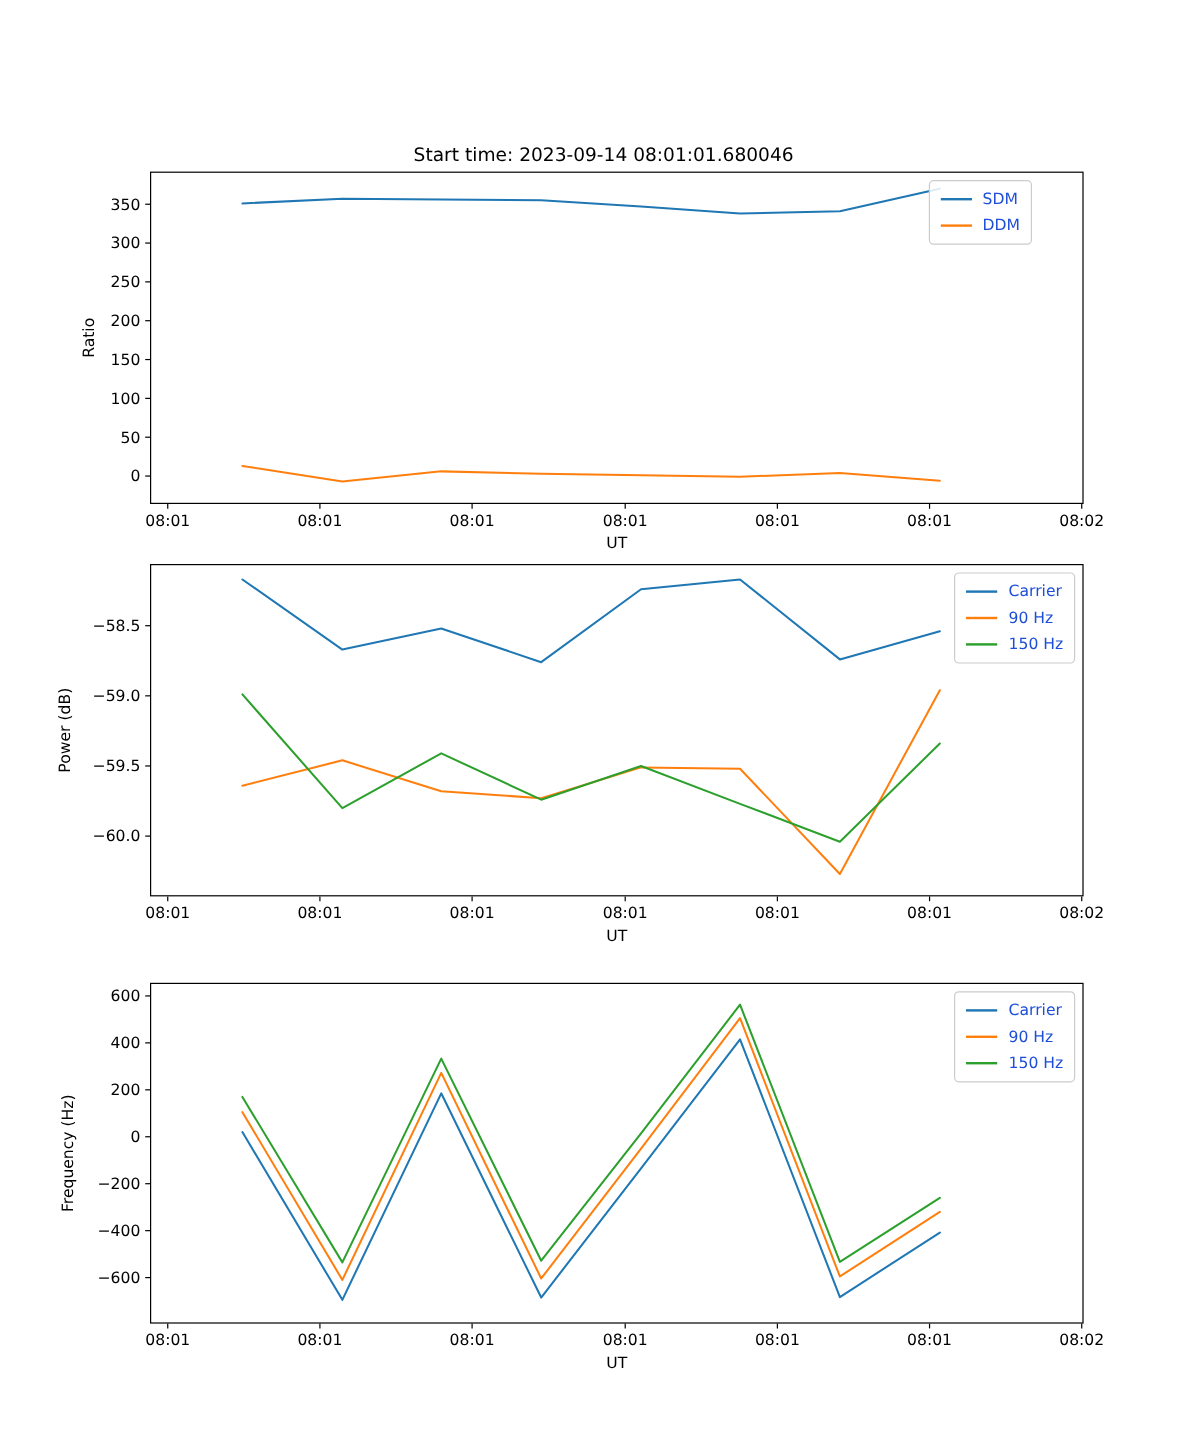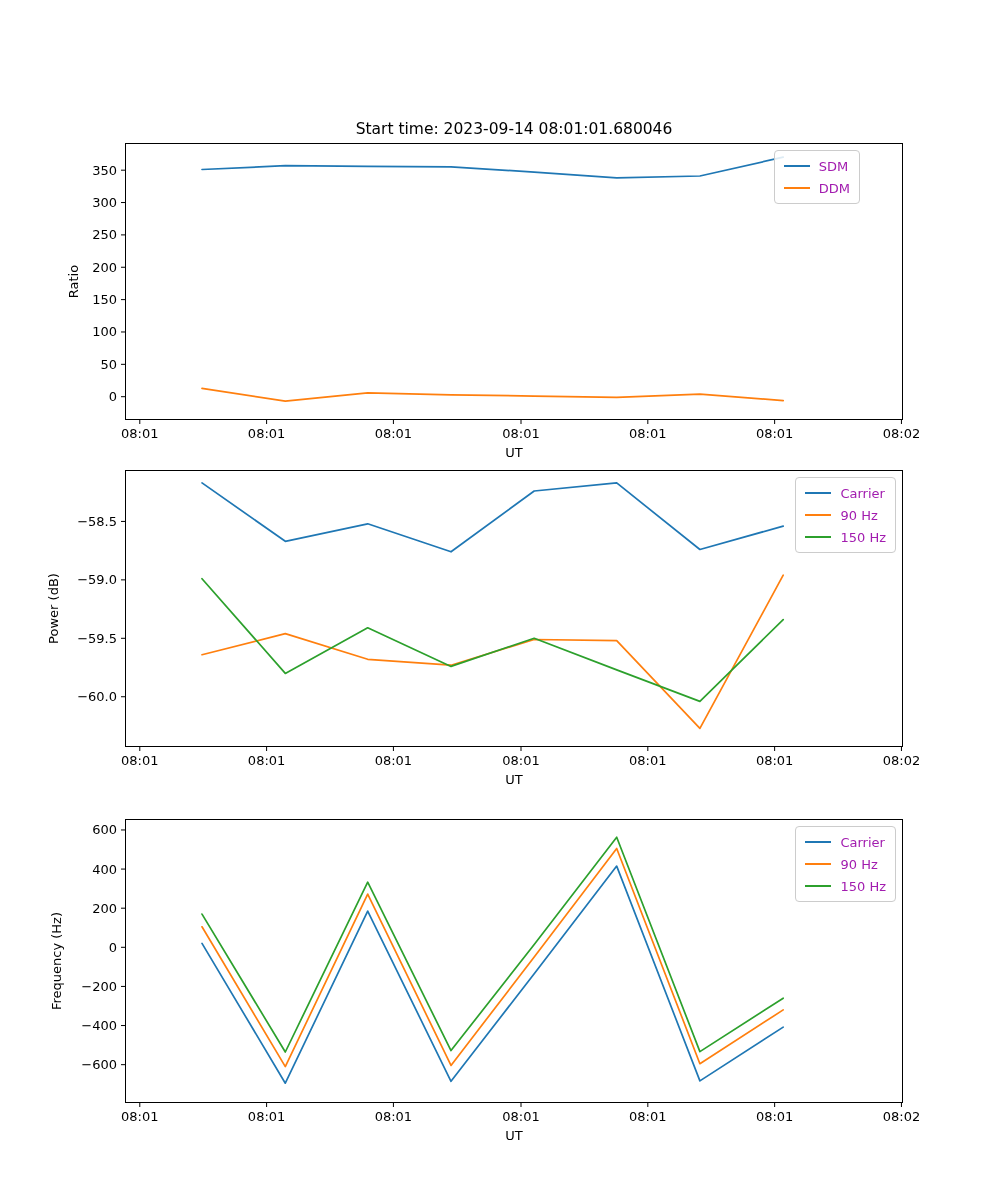--- a/index.html
+++ b/index.html
@@ -6,21 +6,21 @@
   body { font-family: "DejaVu Sans", "Liberation Sans", sans-serif; }
   .figure {
     position: relative;
     width: 1000px;
     height: 1200px;
     background: #ffffff;
     overflow: hidden;
   }
   .fig-title {
     position: absolute;
-    left: 125px;
+    left: 114px;
     width: 778px;
     top: 120px;
     text-align: center;
     font-size: 15.5px;
     color: #000000;
     white-space: nowrap;
   }
   .chart { position: absolute; }
   .chart svg { position: absolute; left: 0; top: 0; overflow: visible; }
   .chart text {
@@ -36,21 +36,21 @@
     border: 1px solid #cccccc;
     border-radius: 4px;
     padding: 5px 9px;
     z-index: 2;
     display: flex;
     flex-direction: column;
     gap: 2px;
   }
   .legend-row { display: flex; align-items: center; gap: 9px; height: 20px; }
   .legend-line { width: 26px; height: 0; border-top: 2px solid #000; }
-  .legend-label { font-size: 13px; color: #a21caf; white-space: nowrap; }
+  .legend-label { font-size: 13px; color: #1d4ed8; white-space: nowrap; }
 </style>
 </head>
 <body>
 
 <div class="figure">
   <div class="fig-title">Start time: 2023-09-14 08:01:01.680046</div>
   <div class="chart" style="left: 125px; top: 143px; width: 742px; height: 277px;">
       <svg width="778" height="277">
         <line x1="-4" x2="0" y1="27.182242990654203" y2="27.182242990654203" stroke="#000000" stroke-width="1"></line>
         <text x="-8" y="31.682242990654203" text-anchor="end">350</text>

